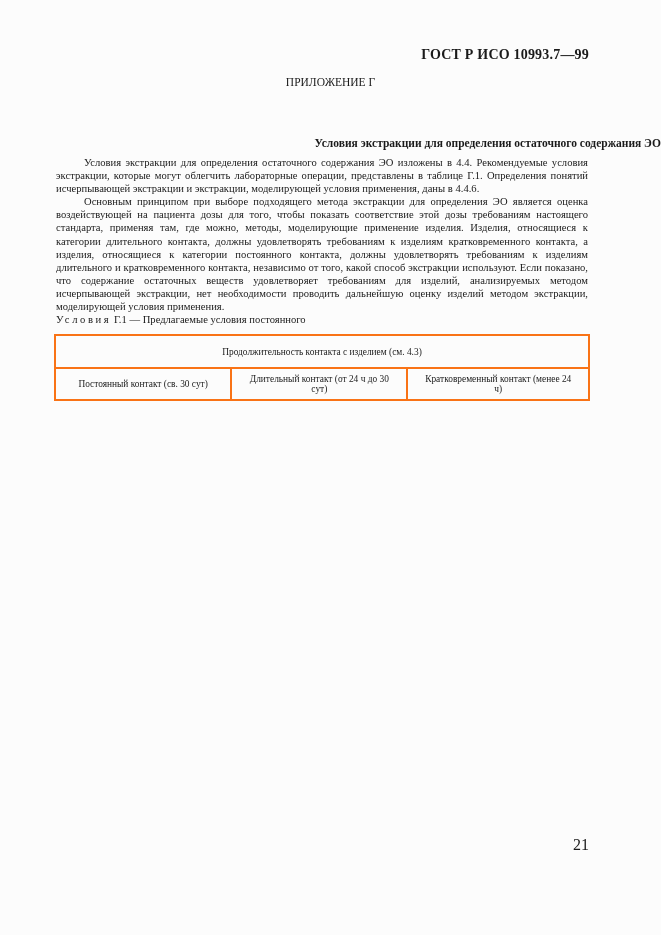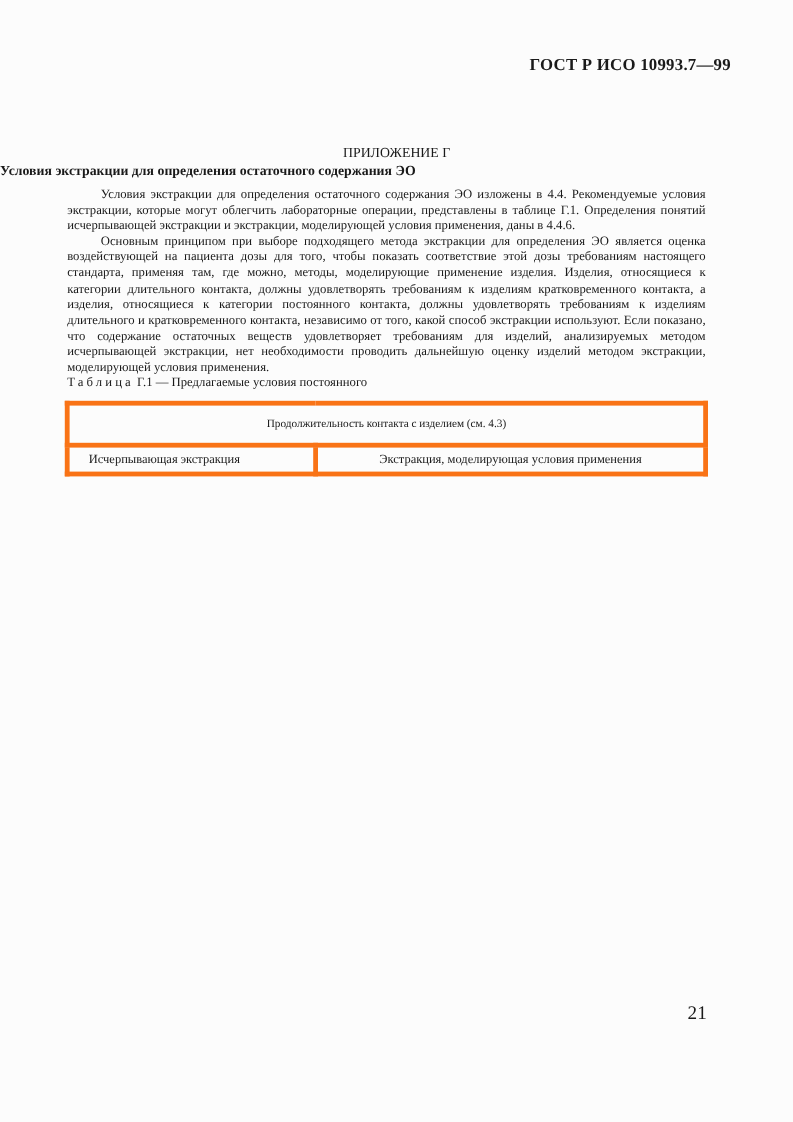--- a/index.html
+++ b/index.html
@@ -5,47 +5,47 @@
     html, body { margin: 0; padding: 0; }
     body {
       width: 661px; height: 935px;
       background: #fcfcfc;
       font-family: "Liberation Serif", serif;
       color: #1a1a1a;
       position: relative;
       overflow: hidden;
     }
     .header-code {
-      position: absolute; top: 47px; right: 52px;
+      position: absolute; top: 47px; right: 72px;
       font-weight: bold; font-size: 14px; letter-spacing: 0.2px; text-align: right;
     }
     .appendix {
       position: absolute; top: 76px; left: 0; width: 661px;
-      text-align: center; font-size: 11.5px; line-height: 13px; margin-top: 46px;
+      text-align: center; font-size: 11.5px; line-height: 13px;
     }
     .section-title {
       position: absolute; top: 137px; left: 0; width: 661px;
-      text-align: left; font-weight: bold; font-size: 11.5px;
+      text-align: right; font-weight: bold; font-size: 11.5px;
     }
     .body-text {
       position: absolute; top: 156px; left: 56px; width: 532px;
       font-size: 10.6px; line-height: 13.1px; text-align: justify;
     }
     .body-text p { margin: 0; text-indent: 28px; }
     .table-caption {
       position: absolute; top: 314px; left: 56px;
       font-size: 10.6px;
     }
     .table-caption .spaced { letter-spacing: 2.6px; }
     table.extraction {
       position: absolute; top: 334px; left: 54px; width: 536px;
       border-collapse: collapse; font-size: 9.4px;
     }
     table.extraction td {
-      border: 4px solid #f97316; text-align: center; padding: 0 16px;
+      border: 2px solid #f97316; text-align: center; padding: 0 16px;
     }
     .row-head td { height: 31px; }
     .row-sub td { height: 30px; }
     .row-body td { height: 20px; font-size: 10.4px; }
     .row-body td.left { text-align: left; }
     .page-number {
       position: absolute; top: 836px; right: 72px; font-size: 16px;
     }
   </style>
 </head>
@@ -57,27 +57,28 @@
   <div>ПРИЛОЖЕНИЕ Г</div>
 </div>
 
 <div class="section-title">Условия экстракции для определения остаточного содержания ЭО</div>
 
 <div class="body-text">
   <p>Условия экстракции для определения остаточного содержания ЭО изложены в 4.4. Рекомендуемые условия экстракции, которые могут облегчить лабораторные операции, представлены в таблице Г.1. Определения понятий исчерпывающей экстракции и экстракции, моделирующей условия применения, даны в 4.4.6.</p>
   <p>Основным принципом при выборе подходящего метода экстракции для определения ЭО является оценка воздействующей на пациента дозы для того, чтобы показать соответствие этой дозы требованиям настоящего стандарта, применяя там, где можно, методы, моделирующие применение изделия. Изделия, относящиеся к категории длительного контакта, должны удовлетворять требованиям к изделиям кратковременного контакта, а изделия, относящиеся к категории постоянного контакта, должны удовлетворять требованиям к изделиям длительного и кратковременного контакта, независимо от того, какой способ экстракции используют. Если показано, что содержание остаточных веществ удовлетворяет требованиям для изделий, анализируемых методом исчерпывающей экстракции, нет необходимости проводить дальнейшую оценку изделий методом экстракции, моделирующей условия применения.</p>
 </div>
 
-<div class="table-caption"><span class="spaced">Таблица</span><span> Г.1 — Предлагаемые условия постоянного</span></div>
+<div class="table-caption"><span class="spaced">Условия</span><span> Г.1 — Предлагаемые условия постоянного</span></div>
 
 <table class="extraction">
   <tbody>
       <tr class="row-head">
     <td colspan="3">Продолжительность контакта с изделием (см. 4.3)</td>
   </tr>
-  <tr class="row-body">
-    <td class="left">Исчерпывающая экстракция</td>
-    <td colspan="2">Экстракция, моделирующая условия применения</td>
+  <tr class="row-sub">
+    <td style="width:33%">Постоянный контакт (св. 30 сут)</td>
+    <td style="width:33%">Длительный контакт (от 24 ч до 30 сут)</td>
+    <td>Кратковременный контакт (менее 24 ч)</td>
   </tr>
 </tbody>
   </table>
 
 <div class="page-number">21</div>
 
 </body></html>

